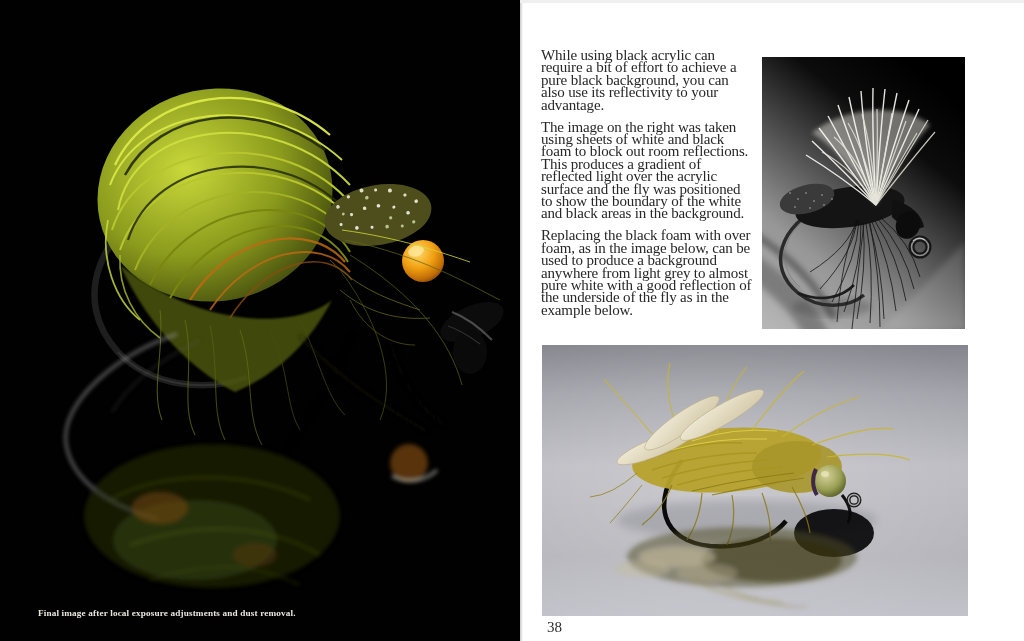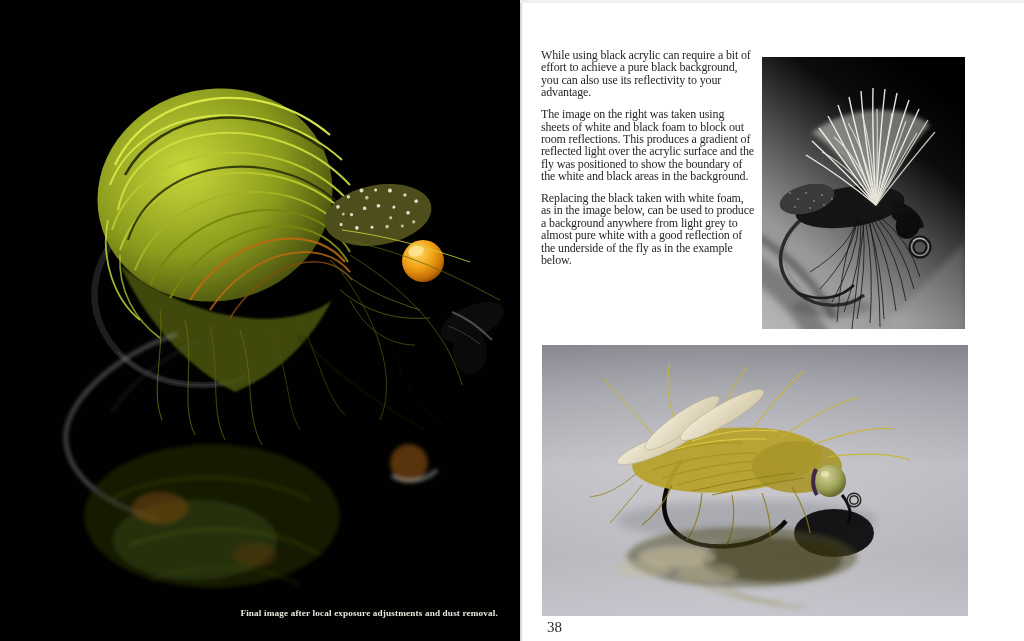--- a/index.html
+++ b/index.html
@@ -1,31 +1,31 @@
 <!DOCTYPE html>
 <html><head>
 <meta charset="utf-8">
 <style>
   html,body{margin:0;padding:0;background:#ffffff;}
   .stage{position:relative;width:1024px;height:641px;overflow:hidden;
          font-family:"Liberation Serif",serif;background:#ffffff;}
 
   
-  .left-page{position:absolute;left:0;top:0;width:520px;height:641px;background:#000;text-align:right;}
+  .left-page{position:absolute;left:0;top:0;width:520px;height:641px;background:#000;}
   .left-art{position:absolute;left:0;top:0;}
   .left-caption{position:absolute;left:38px;top:599px;width:460px;
                 font-size:9.2px;font-weight:bold;letter-spacing:.15px;
                 color:#eae7df;}
 
   
   .right-page{position:absolute;left:520px;top:0;width:504px;height:641px;
               background:linear-gradient(to right,#c9c9c9 0px,#ffffff 3px);}
   .top-edge{position:absolute;left:0;top:0;width:504px;height:3px;background:#efefef;}
   .text-col{position:absolute;left:21px;top:49px;width:214px;
-            font-size:12px;line-height:12.4px;letter-spacing:-0.15px;color:#272727;}
+            font-size:15px;line-height:12.4px;letter-spacing:-0.15px;color:#272727;}
   .text-col p{margin:0 0 9.5px 0;}
   .fig-top{position:absolute;left:242px;top:57px;width:203px;height:272px;margin:0;}
   .fig-bottom{position:absolute;left:22px;top:345px;width:426px;height:271px;margin:0;}
   .page-num{position:absolute;left:27px;top:619px;font-size:15px;color:#2c2c2c;}
   figure svg{display:block;}
 </style>
 </head>
 <body>
 
 <div class="stage">
@@ -156,21 +156,21 @@
     </svg>
     <p class="left-caption">Final image after local exposure adjustments and dust removal.</p>
   </section>
 
   <section class="right-page">
     <div class="top-edge"></div>
 
     <div class="text-col">
       <p>While using black acrylic can require a bit of effort to achieve a pure black background, you can also use its reflectivity to your advantage.</p>
       <p>The image on the right was taken using sheets of white and black foam to block out room reflections. This produces a gradient of reflected light over the acrylic surface and the fly was positioned to show the boundary of the white and black areas in the background.</p>
-      <p>Replacing the black taken with white foam, as in the image below, can be used to produce a background anywhere from light grey to almost pure white with a good reflection of the underside of the fly as in the example below.</p>
+      <p>Replacing the black foam with over foam, as in the image below, can be used to produce a background anywhere from light grey to almost pure white with a good reflection of the underside of the fly as in the example below.</p>
     </div>
 
     <figure class="fig-top">
       <svg width="203" height="272" viewBox="0 0 203 272">
         <defs>
           <linearGradient id="t-bg" x1="0" y1="272" x2="185" y2="35" gradientUnits="userSpaceOnUse">
             <stop offset="0" stop-color="#b8b8b8"></stop>
               <stop offset="0.3" stop-color="#969696"></stop>
             <stop offset="0.55" stop-color="#4e4e4e"></stop>
               <stop offset="0.78" stop-color="#0c0c0c"></stop>

